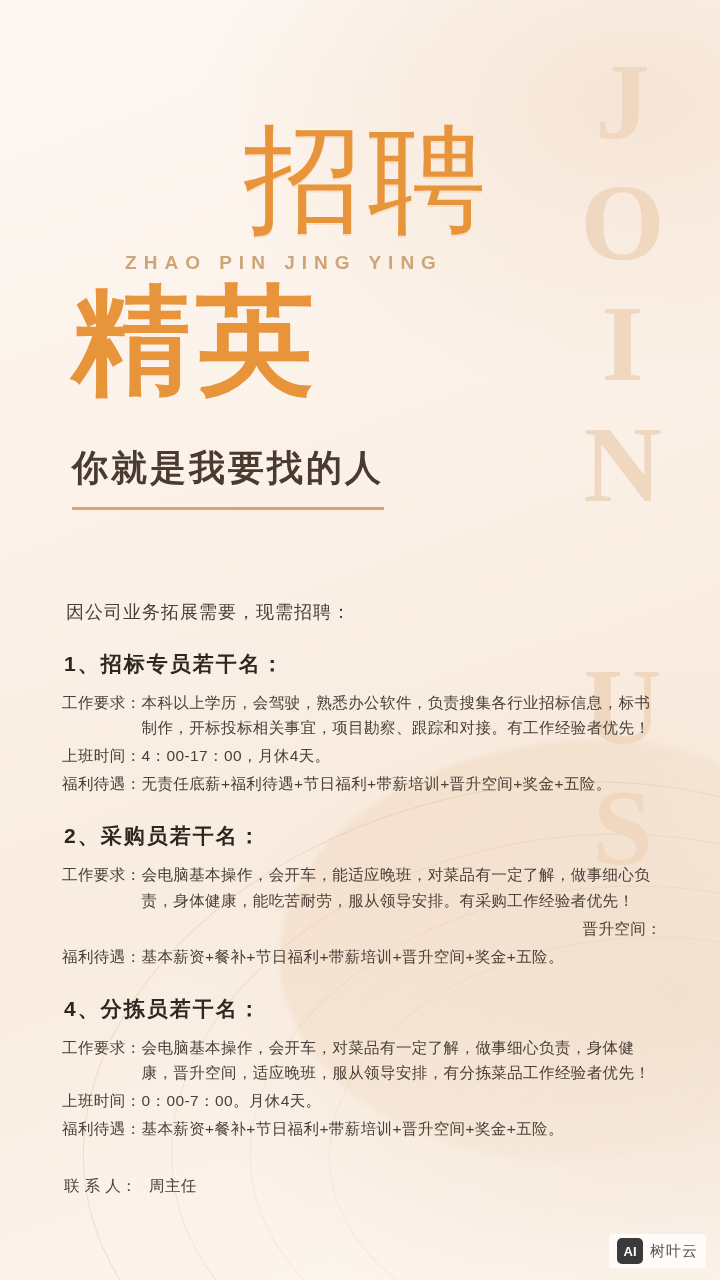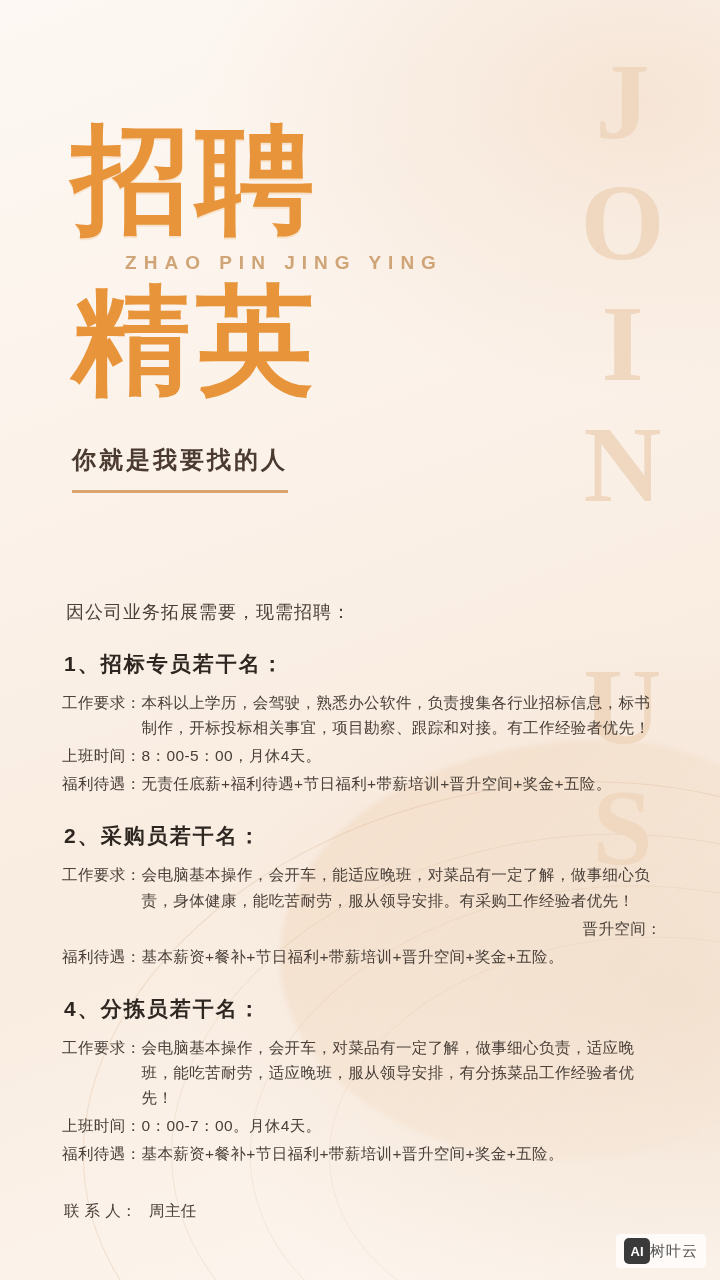--- a/index.html
+++ b/index.html
@@ -67,48 +67,49 @@
 
   
   .header {
     position: absolute;
     left: 72px;
     top: 120px;
     width: 420px;
   }
   .title-big {
     font-family: "DejaVu Sans", sans-serif;
-    font-weight: 700;
+    font-weight: 400;
     font-size: 118px;
     line-height: 1.0;
     letter-spacing: 6px;
     color: #e8943a;
     margin: 0;
     text-shadow: 0 2px 0 rgba(232,148,58,0.18);
+    text-align: right;
   }
   .title-pinyin {
     margin: 14px 0 6px 4px;
     font-size: 19px;
     letter-spacing: 7px;
     color: #cfa476;
     font-weight: 600;
     text-align: center;
   }
   .title-big2 {
     font-family: "DejaVu Sans", sans-serif;
     font-weight: 700;
     font-size: 118px;
     line-height: 1.02;
     letter-spacing: 6px;
     color: #e8943a;
     margin: 0;
   }
   .subtitle {
     margin-top: 44px;
-    font-size: 24px;
+    font-size: 36px;
     letter-spacing: 3px;
     color: #4a3a30;
     font-weight: 600;
     padding-bottom: 14px;
     border-bottom: 3px solid #d9a46f;
     display: inline-block;
   }
 
   
   .body {
@@ -168,20 +169,21 @@
   }
   .contact .lbl { margin-right: 12px; }
 
   
   .watermark {
     position: absolute;
     right: 14px;
     bottom: 12px;
     display: flex;
     align-items: center;
+    gap: 7px;
     background: rgba(255,255,255,0.72);
     border-radius: 4px;
     padding: 4px 8px;
   }
   .wm-badge {
     width: 26px;
     height: 26px;
     border-radius: 5px;
     background: #3a3a3a;
     color: #fff;
@@ -222,21 +224,21 @@
     <div class="lead">因公司业务拓展需要，现需招聘：</div>
 
     <div class="job">
       <div class="job-title">1、招标专员若干名：</div>
       <div class="row">
         <span class="lbl">工作要求：</span>
         <span class="val">本科以上学历，会驾驶，熟悉办公软件，负责搜集各行业招标信息，标书制作，开标投标相关事宜，项目勘察、跟踪和对接。有工作经验者优先！</span>
       </div>
       <div class="row">
         <span class="lbl">上班时间：</span>
-        <span class="val">8：00-5：00，月休4天。</span>
+        <span class="val">4：00-17：00，月休4天。</span>
       </div>
       <div class="row">
         <span class="lbl">福利待遇：</span>
         <span class="val">无责任底薪+福利待遇+节日福利+带薪培训+晋升空间+奖金+五险。</span>
       </div>
     </div>
 
     <div class="job">
       <div class="job-title">2、采购员若干名：</div>
       <div class="row">
@@ -249,21 +251,21 @@
       <div class="row">
         <span class="lbl">福利待遇：</span>
         <span class="val">基本薪资+餐补+节日福利+带薪培训+晋升空间+奖金+五险。</span>
       </div>
     </div>
 
     <div class="job">
       <div class="job-title">4、分拣员若干名：</div>
       <div class="row">
         <span class="lbl">工作要求：</span>
-        <span class="val">会电脑基本操作，会开车，对菜品有一定了解，做事细心负责，适应晚班，能吃苦耐劳，适应晚班，服从领导安排，有分拣菜品工作经验者优先！</span>
+        <span class="val">会电脑基本操作，会开车，对菜品有一定了解，做事细心负责，身体健康，晋升空间，适应晚班，服从领导安排，有分拣菜品工作经验者优先！</span>
       </div>
       <div class="row">
         <span class="lbl">上班时间：</span>
         <span class="val">0：00-7：00。月休4天。</span>
       </div>
       <div class="row">
         <span class="lbl">福利待遇：</span>
         <span class="val">基本薪资+餐补+节日福利+带薪培训+晋升空间+奖金+五险。</span>
       </div>
     </div>

